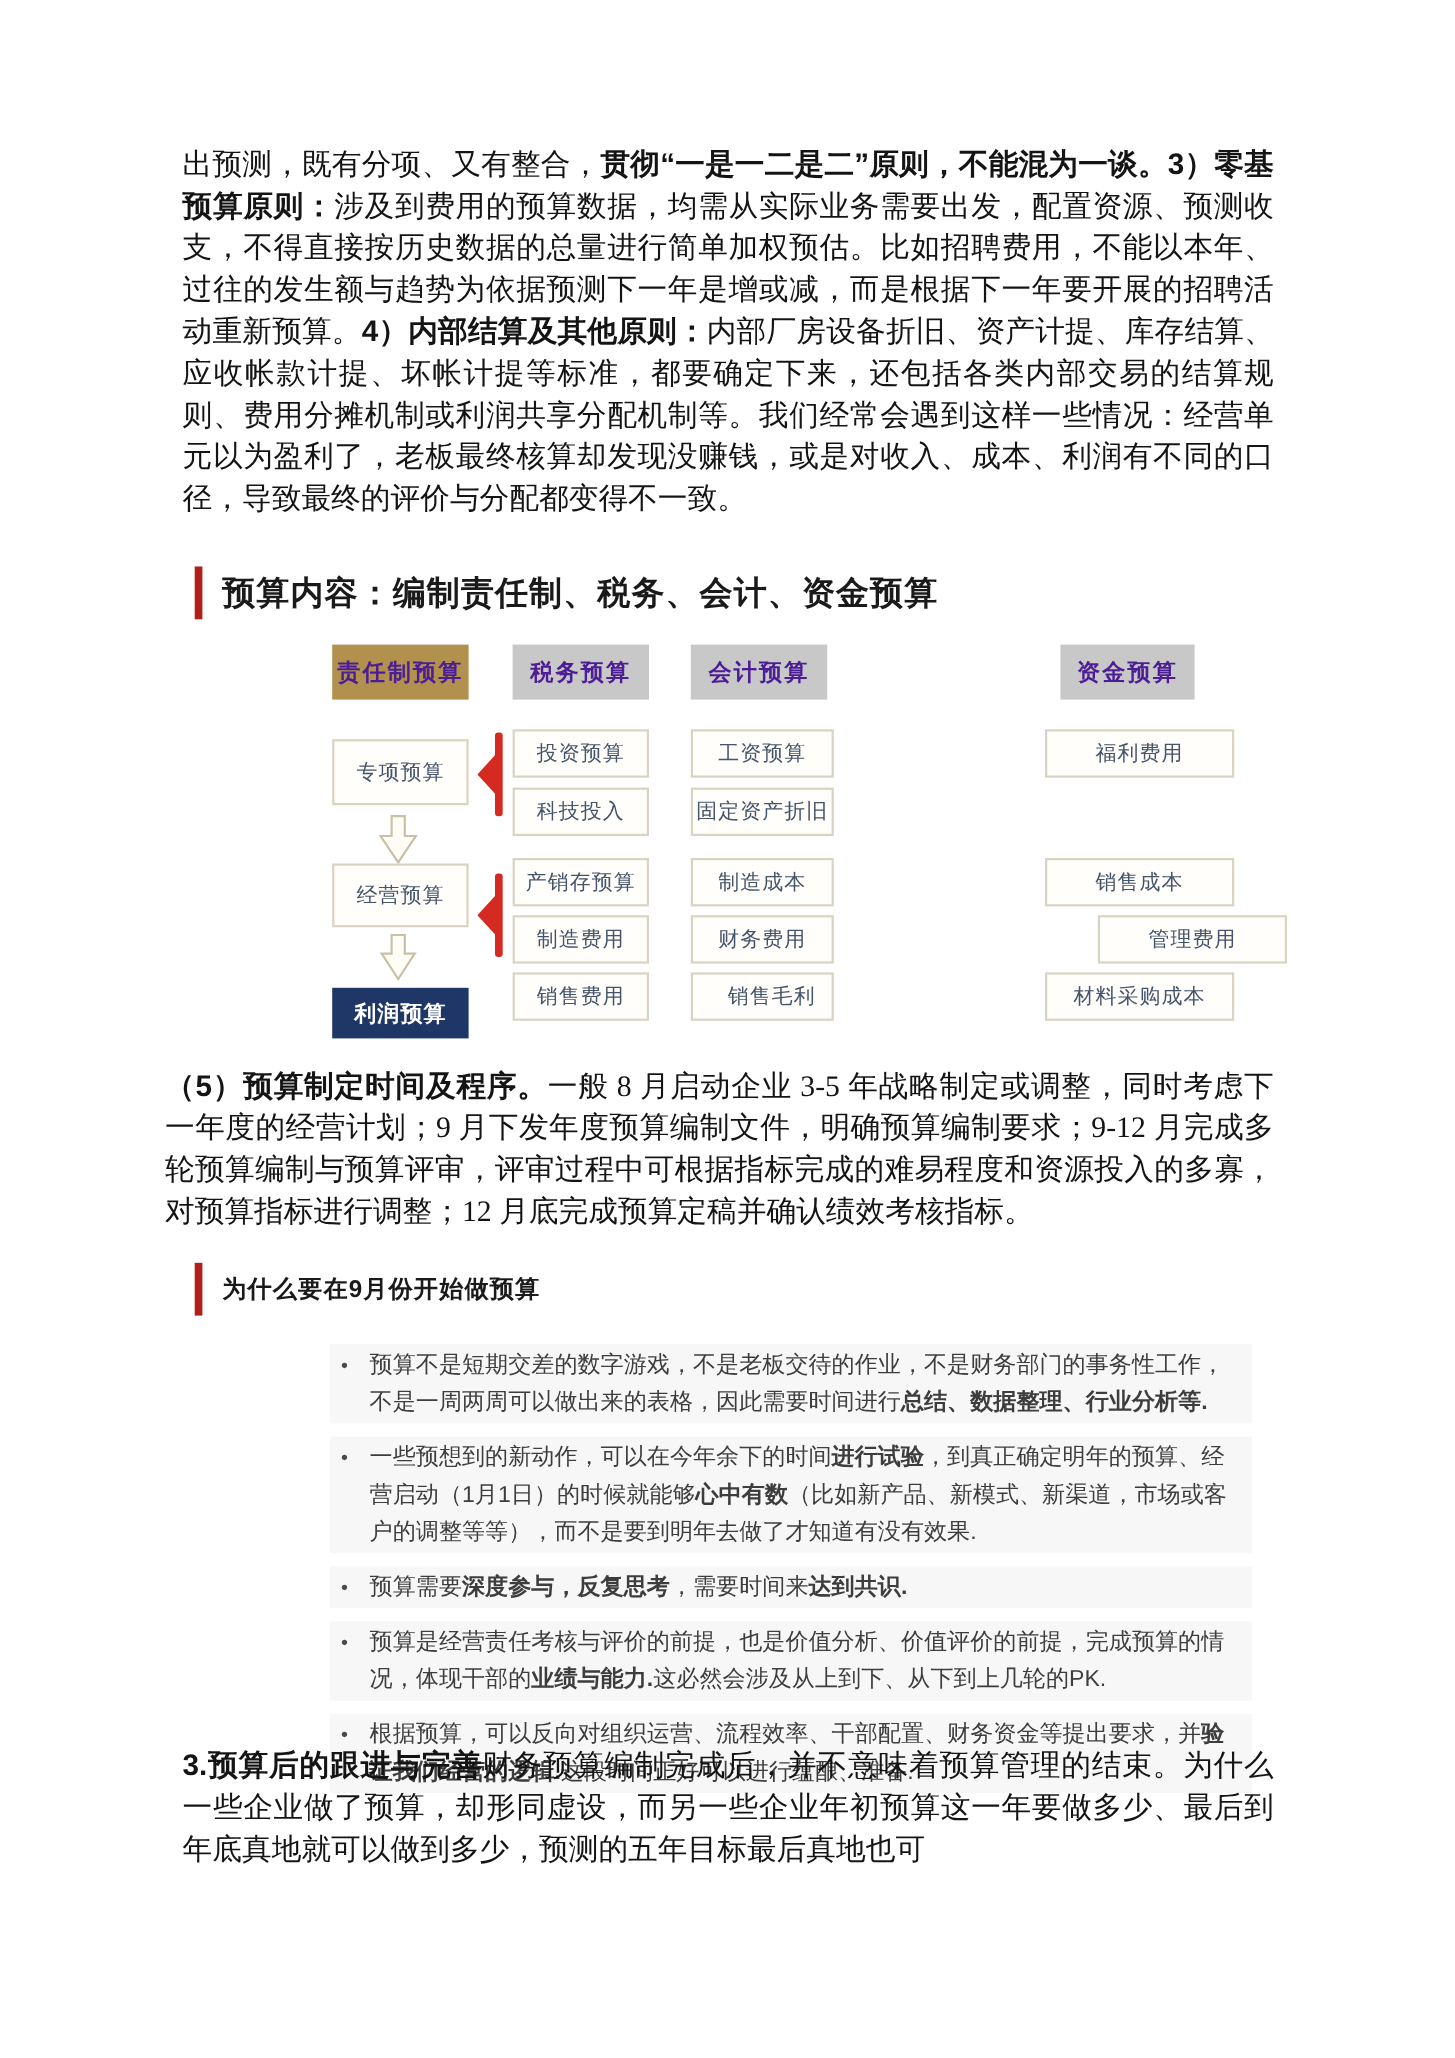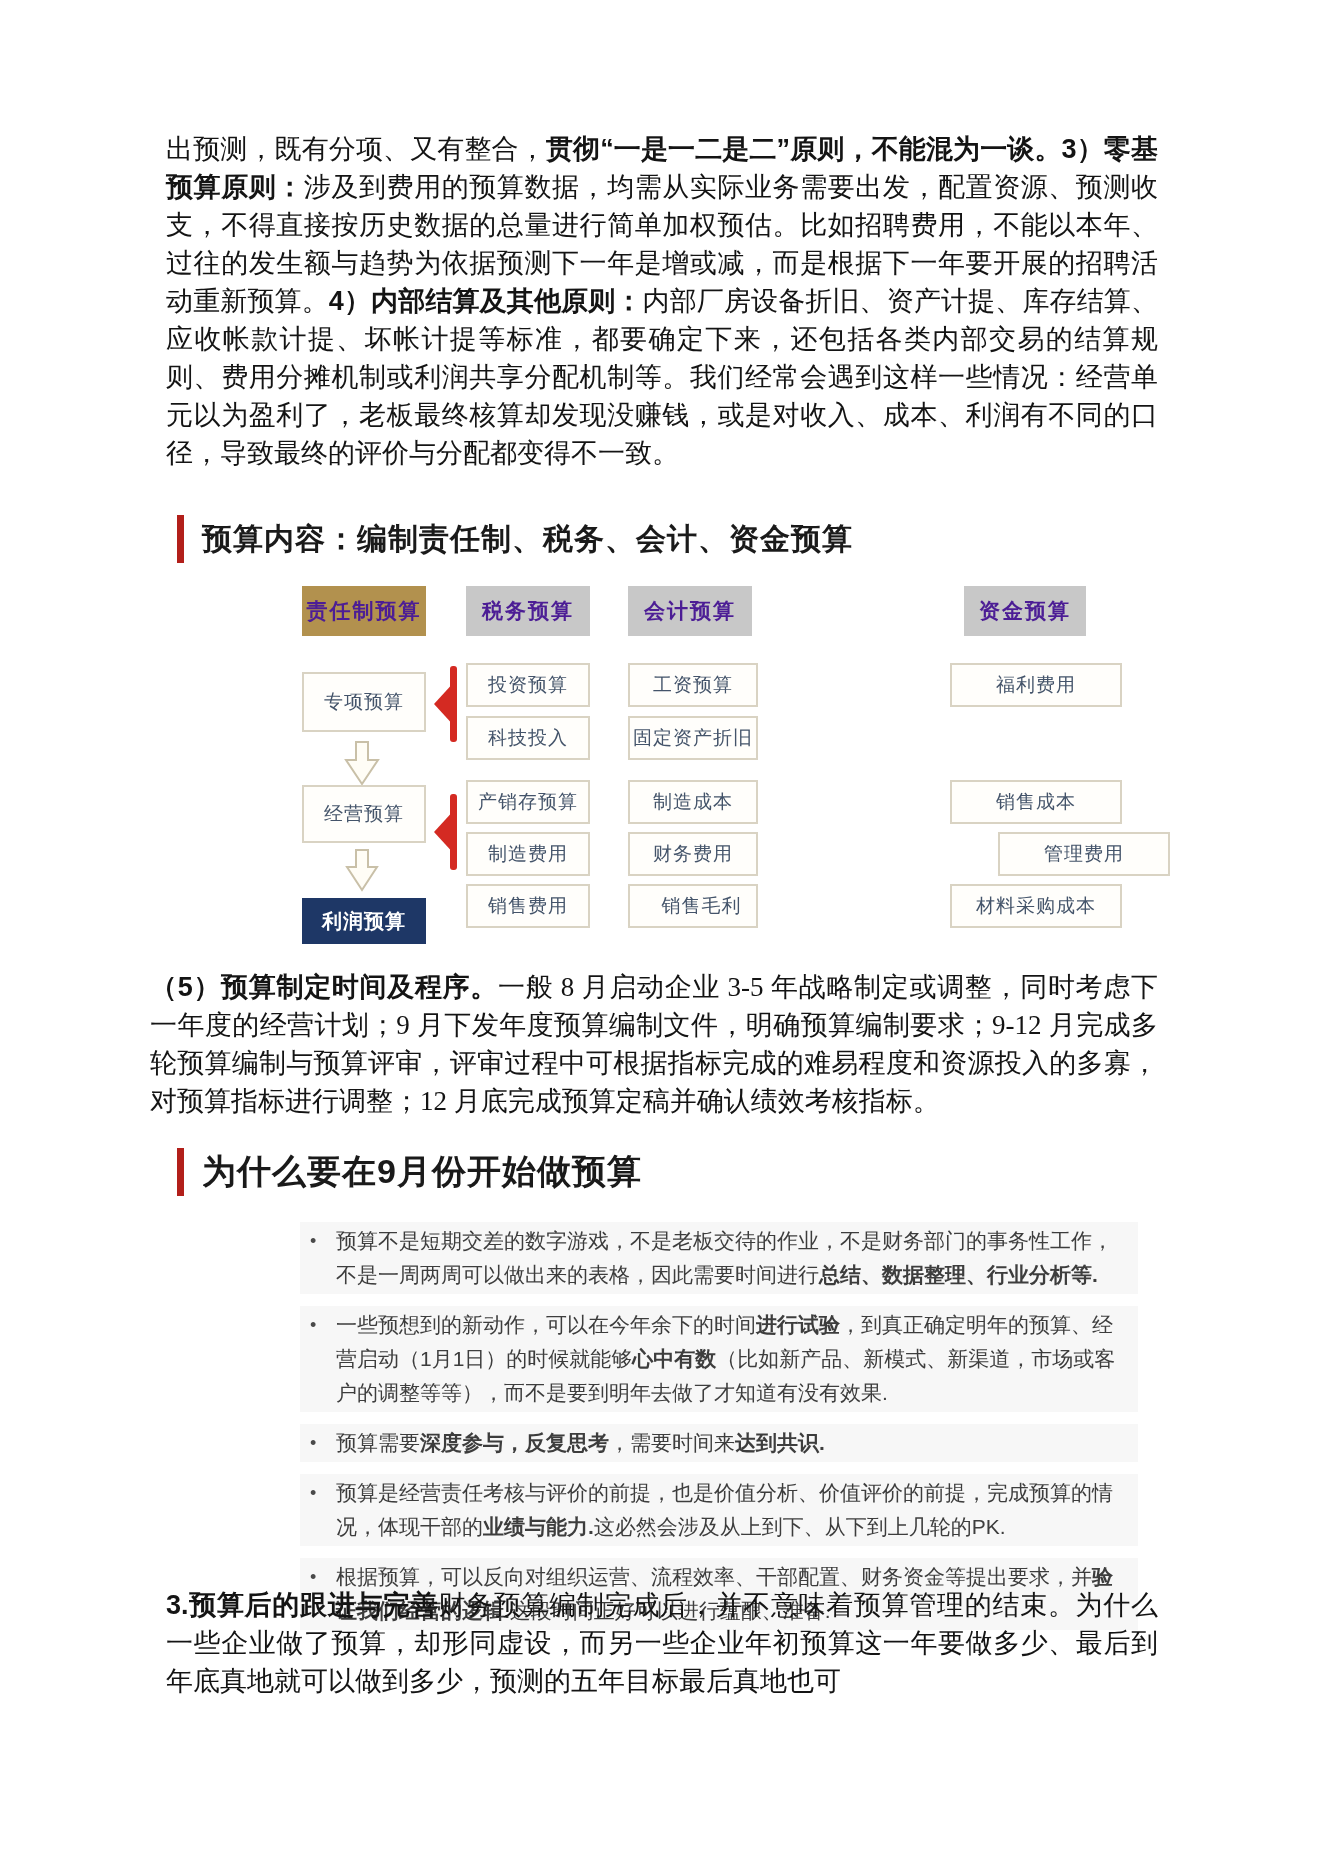--- a/index.html
+++ b/index.html
@@ -85,21 +85,21 @@
   <div class="box" style="left:628px;top:884px;width:130px;height:44px;padding-left:17px;">销售毛利</div>
 
   <div class="box" style="left:950px;top:663px;width:172px;height:44px;">福利费用</div>
   <div class="box" style="left:950px;top:780px;width:172px;height:44px;">销售成本</div>
   <div class="box" style="left:950px;top:832px;width:172px;height:44px;margin-left:48px;">管理费用</div>
   <div class="box" style="left:950px;top:884px;width:172px;height:44px;">材料采购成本</div>
 
   <div class="serifp" style="left:150px;top:968px;width:1008px;"><span class="hei">（5）预算制定时间及程序。</span><span>一般 8 月启动企业 3-5 年战略制定或调整，同时考虑下一年度的经营计划；9 月下发年度预算编制文件，明确预算编制要求；9-12 月完成多轮预算编制与预算评审，评审过程中可根据指标完成的难易程度和资源投入的多寡，对预算指标进行调整；12 月底完成预算定稿并确认绩效考核指标。</span></div>
 
   <div class="redbar" style="left:177px;top:1148px;height:48px;"></div>
-  <div class="sech" style="left:202px;top:1148px;height:48px;font-size:34px;">为什么要在9月份开始做预算</div>
+  <div class="sech" style="left:202px;top:1148px;height:48px;font-size:22px;">为什么要在9月份开始做预算</div>
 
   <ul class="bullets">
     <li>
       <span class="bdot">•</span>
       <span><span>预算不是短期交差的数字游戏，不是老板交待的作业，不是财务部门的事务性工作，不是一周两周可以做出来的表格，因此需要时间进行</span><span class="hei">总结、数据整理、行业分析</span><span class="hei">等.</span></span>
     </li>
     <li>
       <span class="bdot">•</span>
       <span><span>一些预想到的新动作，可以在今年余下的时间</span><span class="hei">进行试验</span><span>，到真正确定明年的预算、经营启动（1月1日）的时候就能够</span><span class="hei">心中有数</span><span>（比如新产品、新模式、新渠道，市场或客户的调整等等），而不是要到明年去做了才知道有没有效果.</span></span>
     </li>

